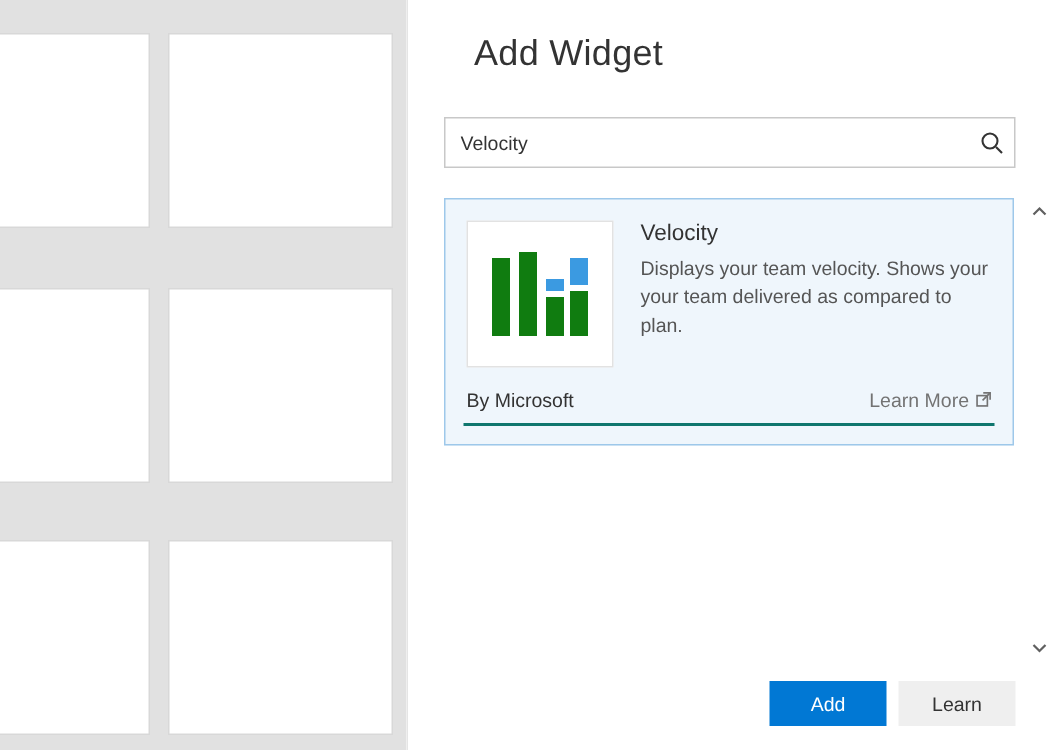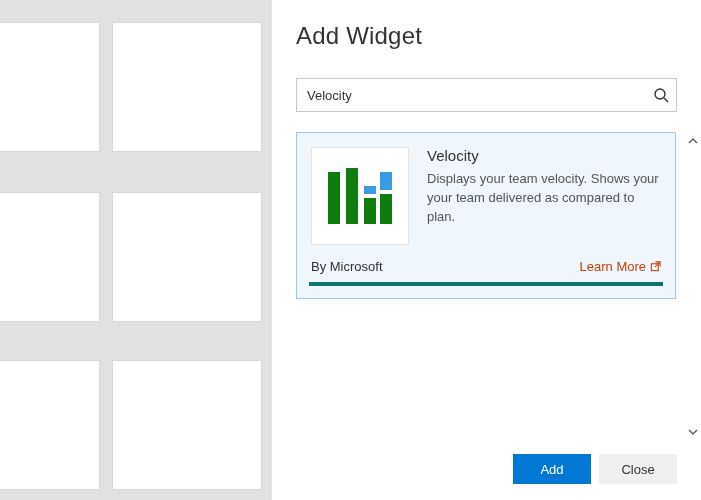--- a/index.html
+++ b/index.html
@@ -47,20 +47,21 @@
     display: flex;
     flex-direction: column;
     min-height: 0;
   }
   .panel-title {
     font-size: 24px;
     font-weight: 300;
     color: #333;
     margin-bottom: 28px;
     letter-spacing: 0.2px;
+    margin-left: 20px;
   }
 
   
   .search-wrap {
     position: relative;
     margin-bottom: 20px;
   }
   .search-input {
     width: 100%;
     height: 34px;
@@ -144,31 +145,31 @@
   }
   .widget-desc {
     font-size: 13px;
     color: #555;
     line-height: 1.45;
   }
   .widget-bottom {
     display: flex;
     justify-content: space-between;
     align-items: center;
-    border-bottom: 4px solid #0f766e;
+    border-bottom: 2px solid #0f766e;
     padding-bottom: 8px;
     font-size: 13px;
     margin-left: -2px;
     margin-right: -2px;
     padding-left: 2px;
     padding-right: 2px;
   }
   .widget-by { color: #333; }
   .learn-more {
-    color: #c2410c;
+    color: #737373;
     text-decoration: none;
     display: inline-flex;
     align-items: center;
     gap: 4px;
   }
   .learn-more svg { width: 11px; height: 11px; }
 
   
   .footer {
     padding: 14px 24px 16px 24px;
@@ -284,17 +285,17 @@
                 <polyline points="1,3 5,7 9,3" fill="none" stroke="#606060" stroke-width="1.5"></polyline>
               </svg>
           </div>
         </div>
       </div>
     </div>
 
     <div class="footer">
       <div class="footer-buttons">
         <button class="btn btn-primary">Add</button>
-        <button class="btn btn-secondary">Close</button>
+        <button class="btn btn-secondary">Learn</button>
       </div>
     </div>
   </div>
 </div>
 
 </body></html>

